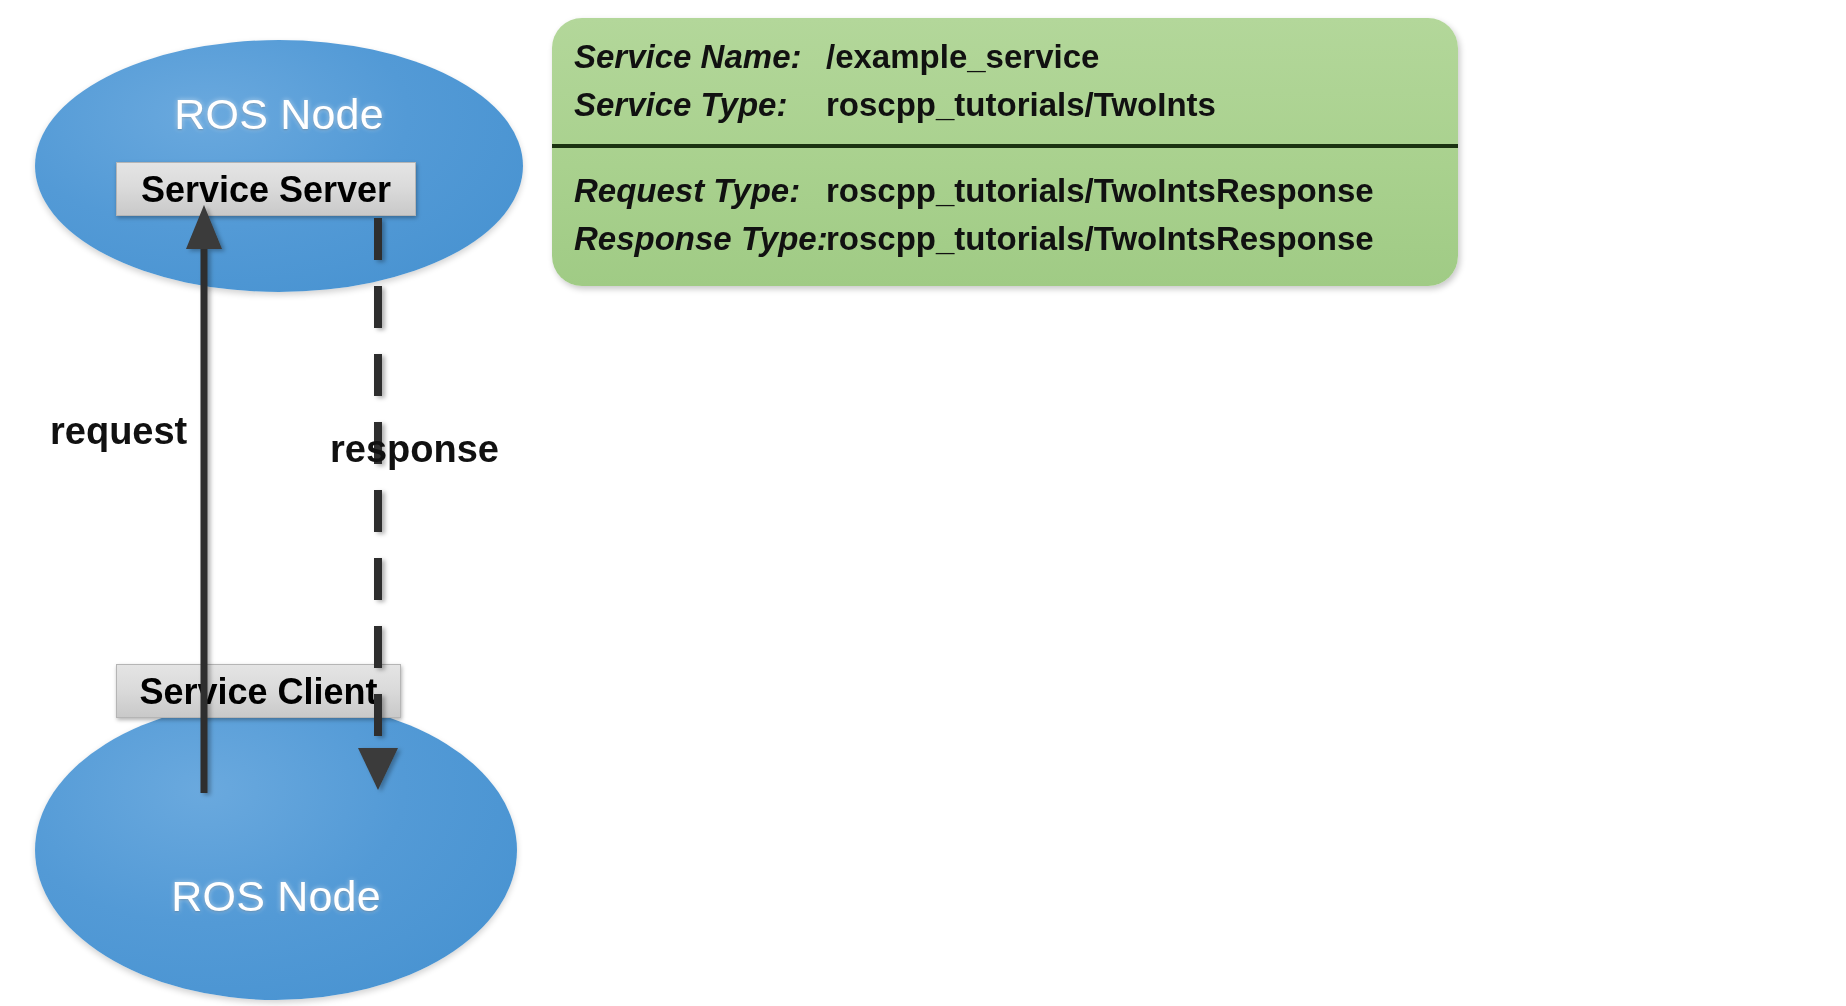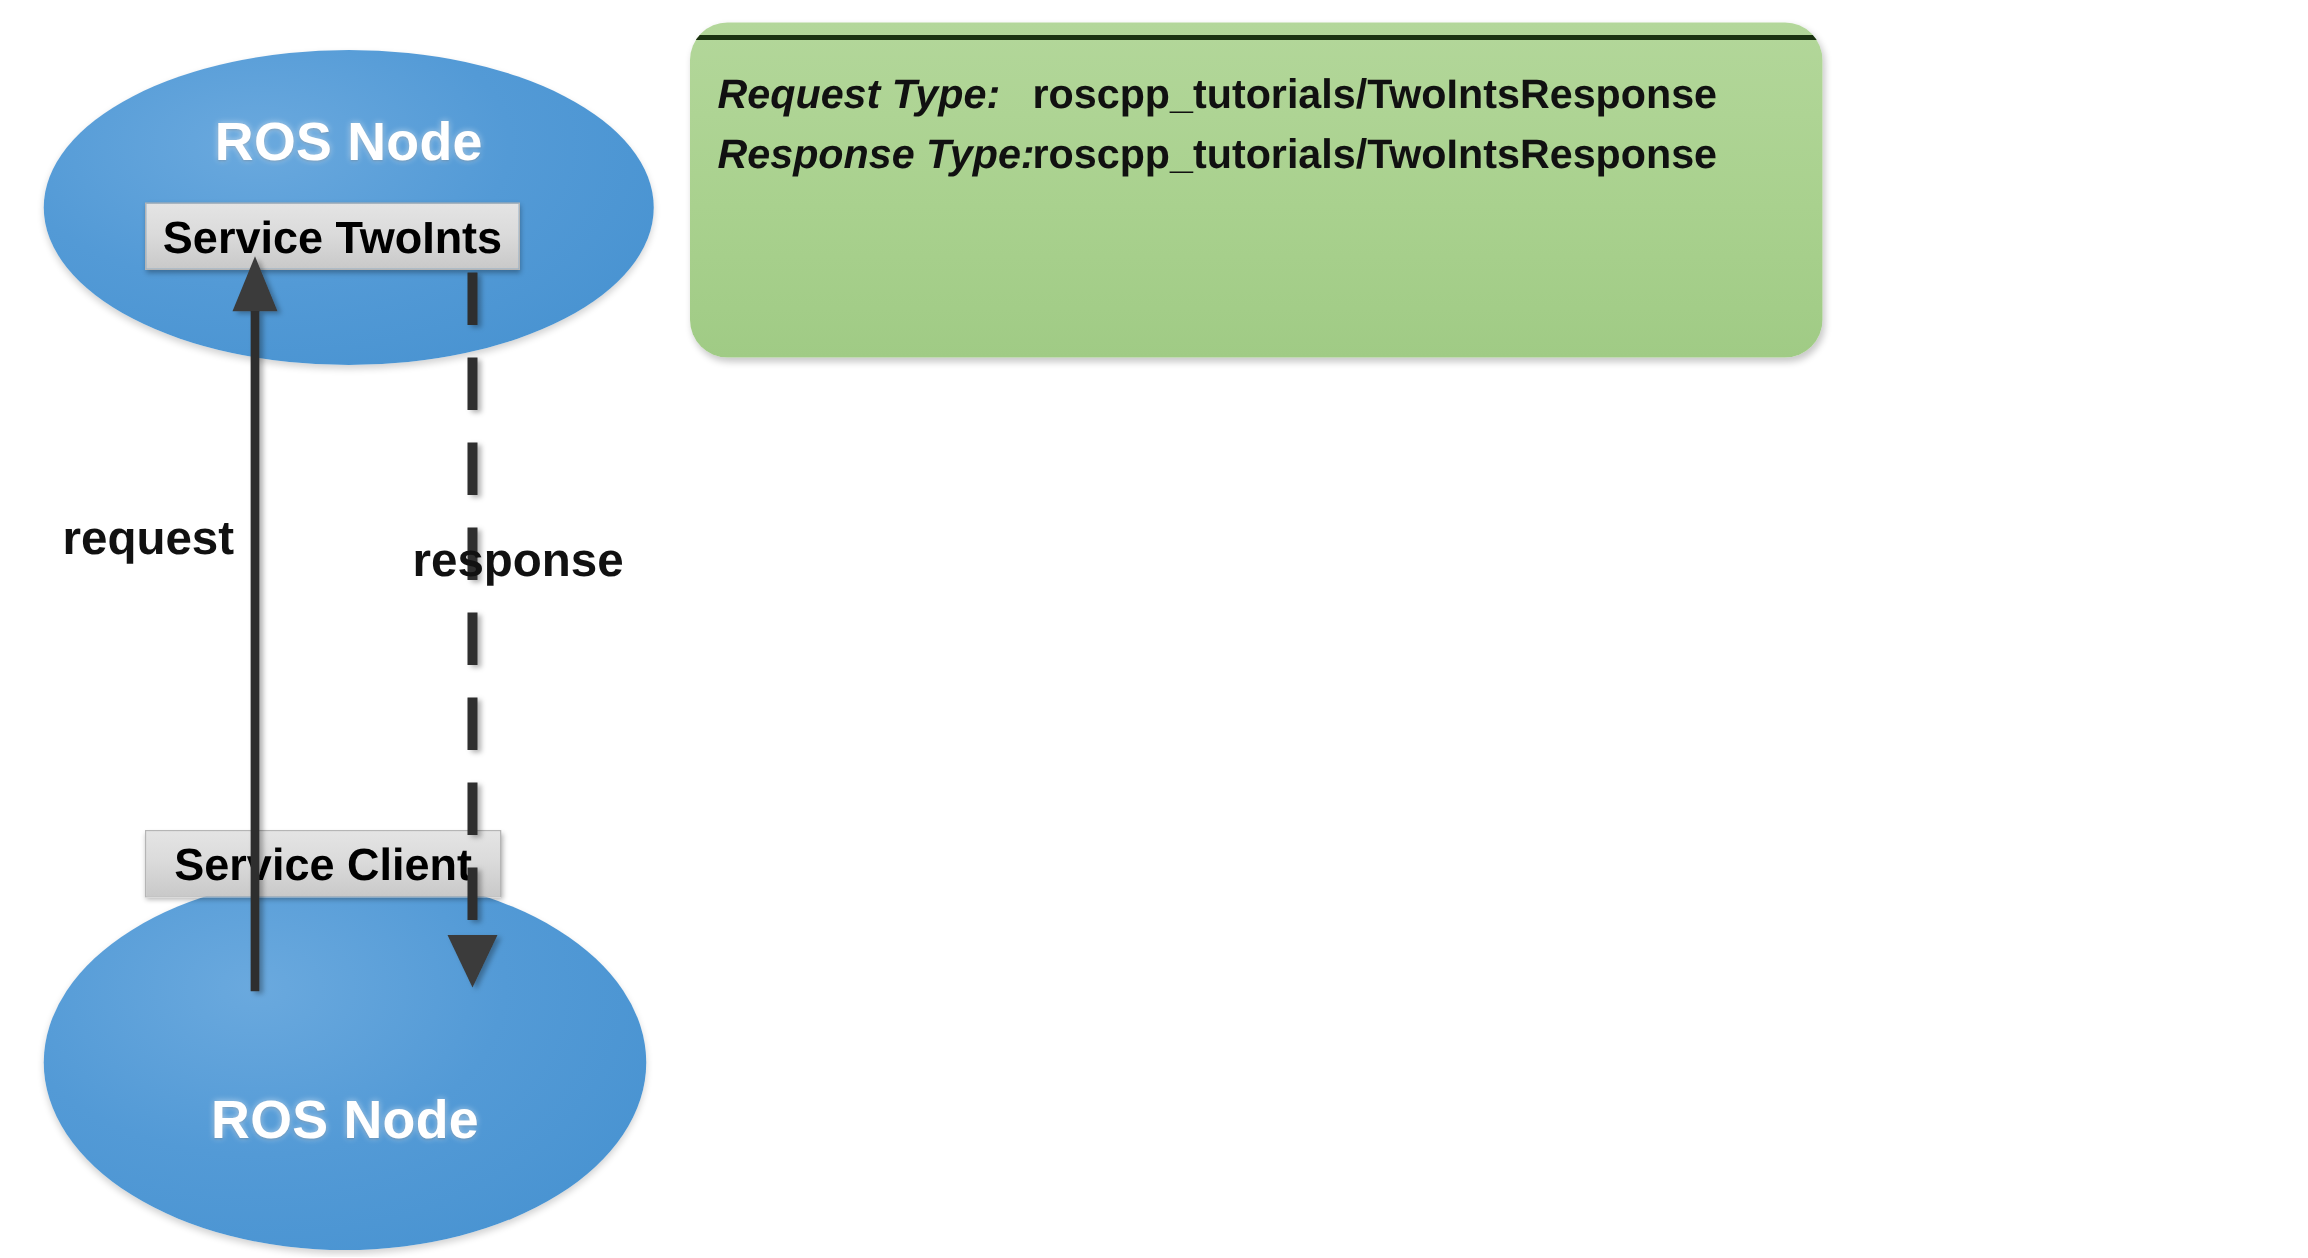--- a/index.html
+++ b/index.html
@@ -36,21 +36,21 @@
     top: 700px;
     width: 482px;
     height: 300px;
   }
 
   .node-title {
     position: absolute;
     width: 100%;
     text-align: center;
     color: #ffffff;
-    font-weight: bold;
+    font-weight: normal;
     font-size: 43px;
     letter-spacing: 0.2px;
     text-shadow: 0 0 5px rgba(255,255,255,0.55), 0 1px 2px rgba(0,0,0,0.25);
   }
   #node-server .node-title { top: 50px; }
   #node-client .node-title { top: 172px; }
 
   
   .role-box {
     position: absolute;
@@ -147,21 +147,21 @@
 </style>
 </head>
 <body>
 
 <div id="canvas">
 
   <div class="node-ellipse" id="node-server">
     <div class="node-title">ROS Node</div>
   </div>
   <div class="role-box" id="role-server">
-    <span>Service TwoInts</span>
+    <span>Service Server</span>
   </div>
 
   <div class="node-ellipse" id="node-client">
     <div class="node-title">ROS Node</div>
   </div>
   <div class="role-box" id="role-client">
     <span>Service Client</span>
   </div>
 
   <svg id="connectors" viewBox="0 0 1846 1006">
@@ -186,20 +186,30 @@
       <line x1="378" y1="218" x2="378" y2="748" stroke="#2d2d2d" stroke-width="8" stroke-linecap="butt" stroke-dasharray="42 26"></line>
       <path d="M378,790 L398,748 L358,748 Z" fill="#3a3a3a"></path>
     </g>
   </svg>
 
   <div class="edge-label" id="label-request">request</div>
   <div class="edge-label" id="label-response">response</div>
 
   <div id="info-panel">
 
+    <div class="info-section" id="info-section-identity">
+      <div class="info-row">
+        <div class="info-key">Service Name:</div>
+        <div class="info-val">/example_service</div>
+      </div>
+      <div class="info-row">
+        <div class="info-key">Service Type:</div>
+        <div class="info-val">roscpp_tutorials/TwoInts</div>
+      </div>
+    </div>
 
     <div id="info-divider"></div>
 
     <div class="info-section" id="info-section-types">
       <div class="info-row">
         <div class="info-key">Request Type:</div>
         <div class="info-val">roscpp_tutorials/TwoIntsResponse</div>
       </div>
       <div class="info-row">
         <div class="info-key">Response Type:</div>

